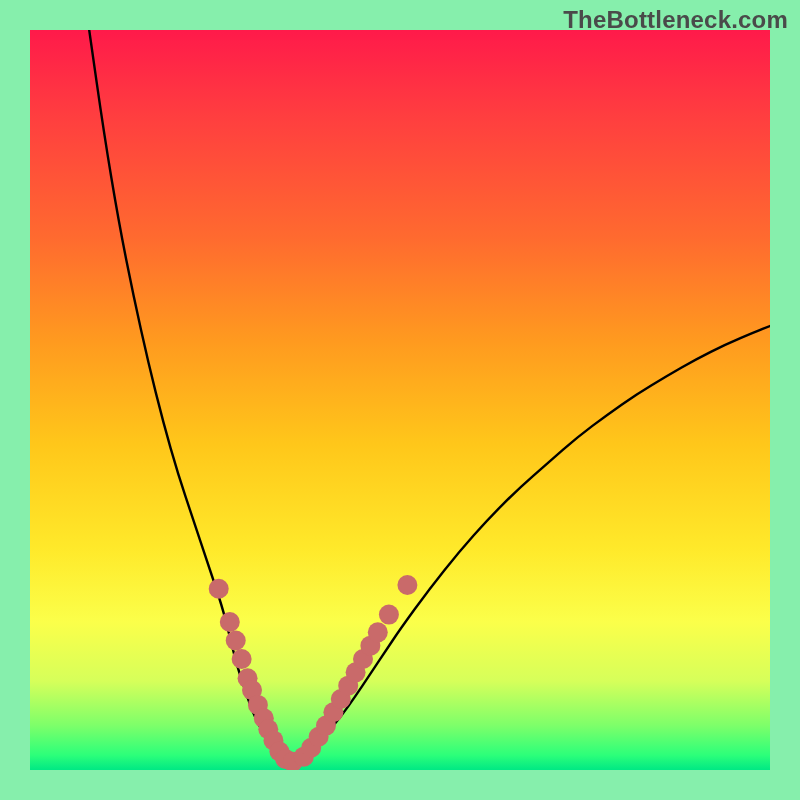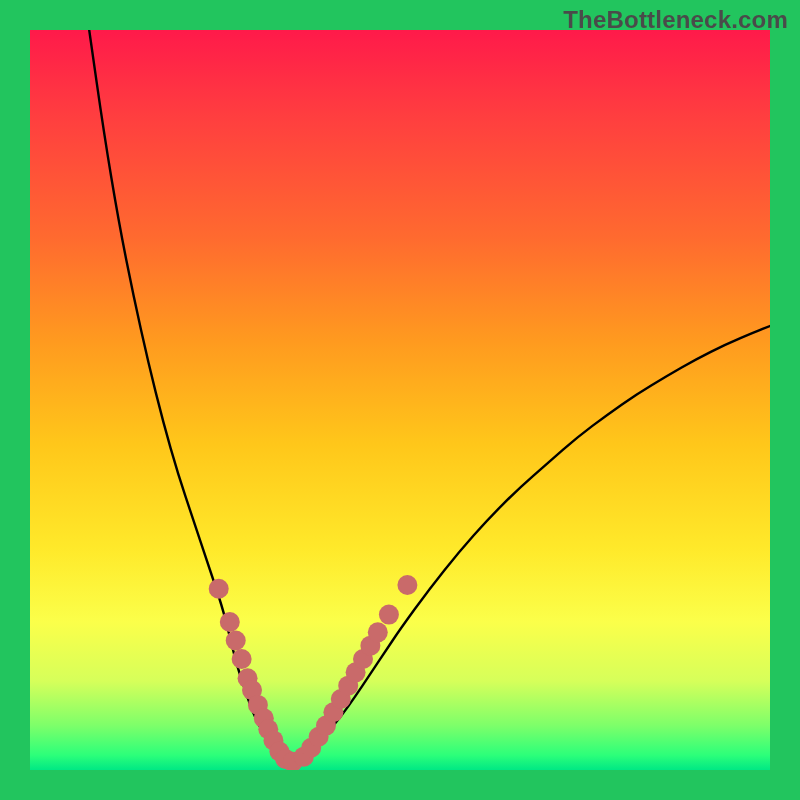--- a/index.html
+++ b/index.html
@@ -1,21 +1,21 @@
 <!DOCTYPE html>
 <html><head>
 <meta charset="utf-8">
 <style>
   * { margin: 0; padding: 0; box-sizing: border-box; }
   html, body { width: 800px; height: 800px; overflow: hidden; background: #000; }
   .frame {
     position: relative;
     width: 800px;
     height: 800px;
-    background: #22c55e;
+    background: #86efac;
     padding-left: 35px;
   }
   .watermark {
     position: absolute;
     top: 6px;
     right: 12px;
     font-family: Arial, Helvetica, sans-serif;
     font-size: 24px;
     font-weight: 600;
     color: #4a4a4a;

